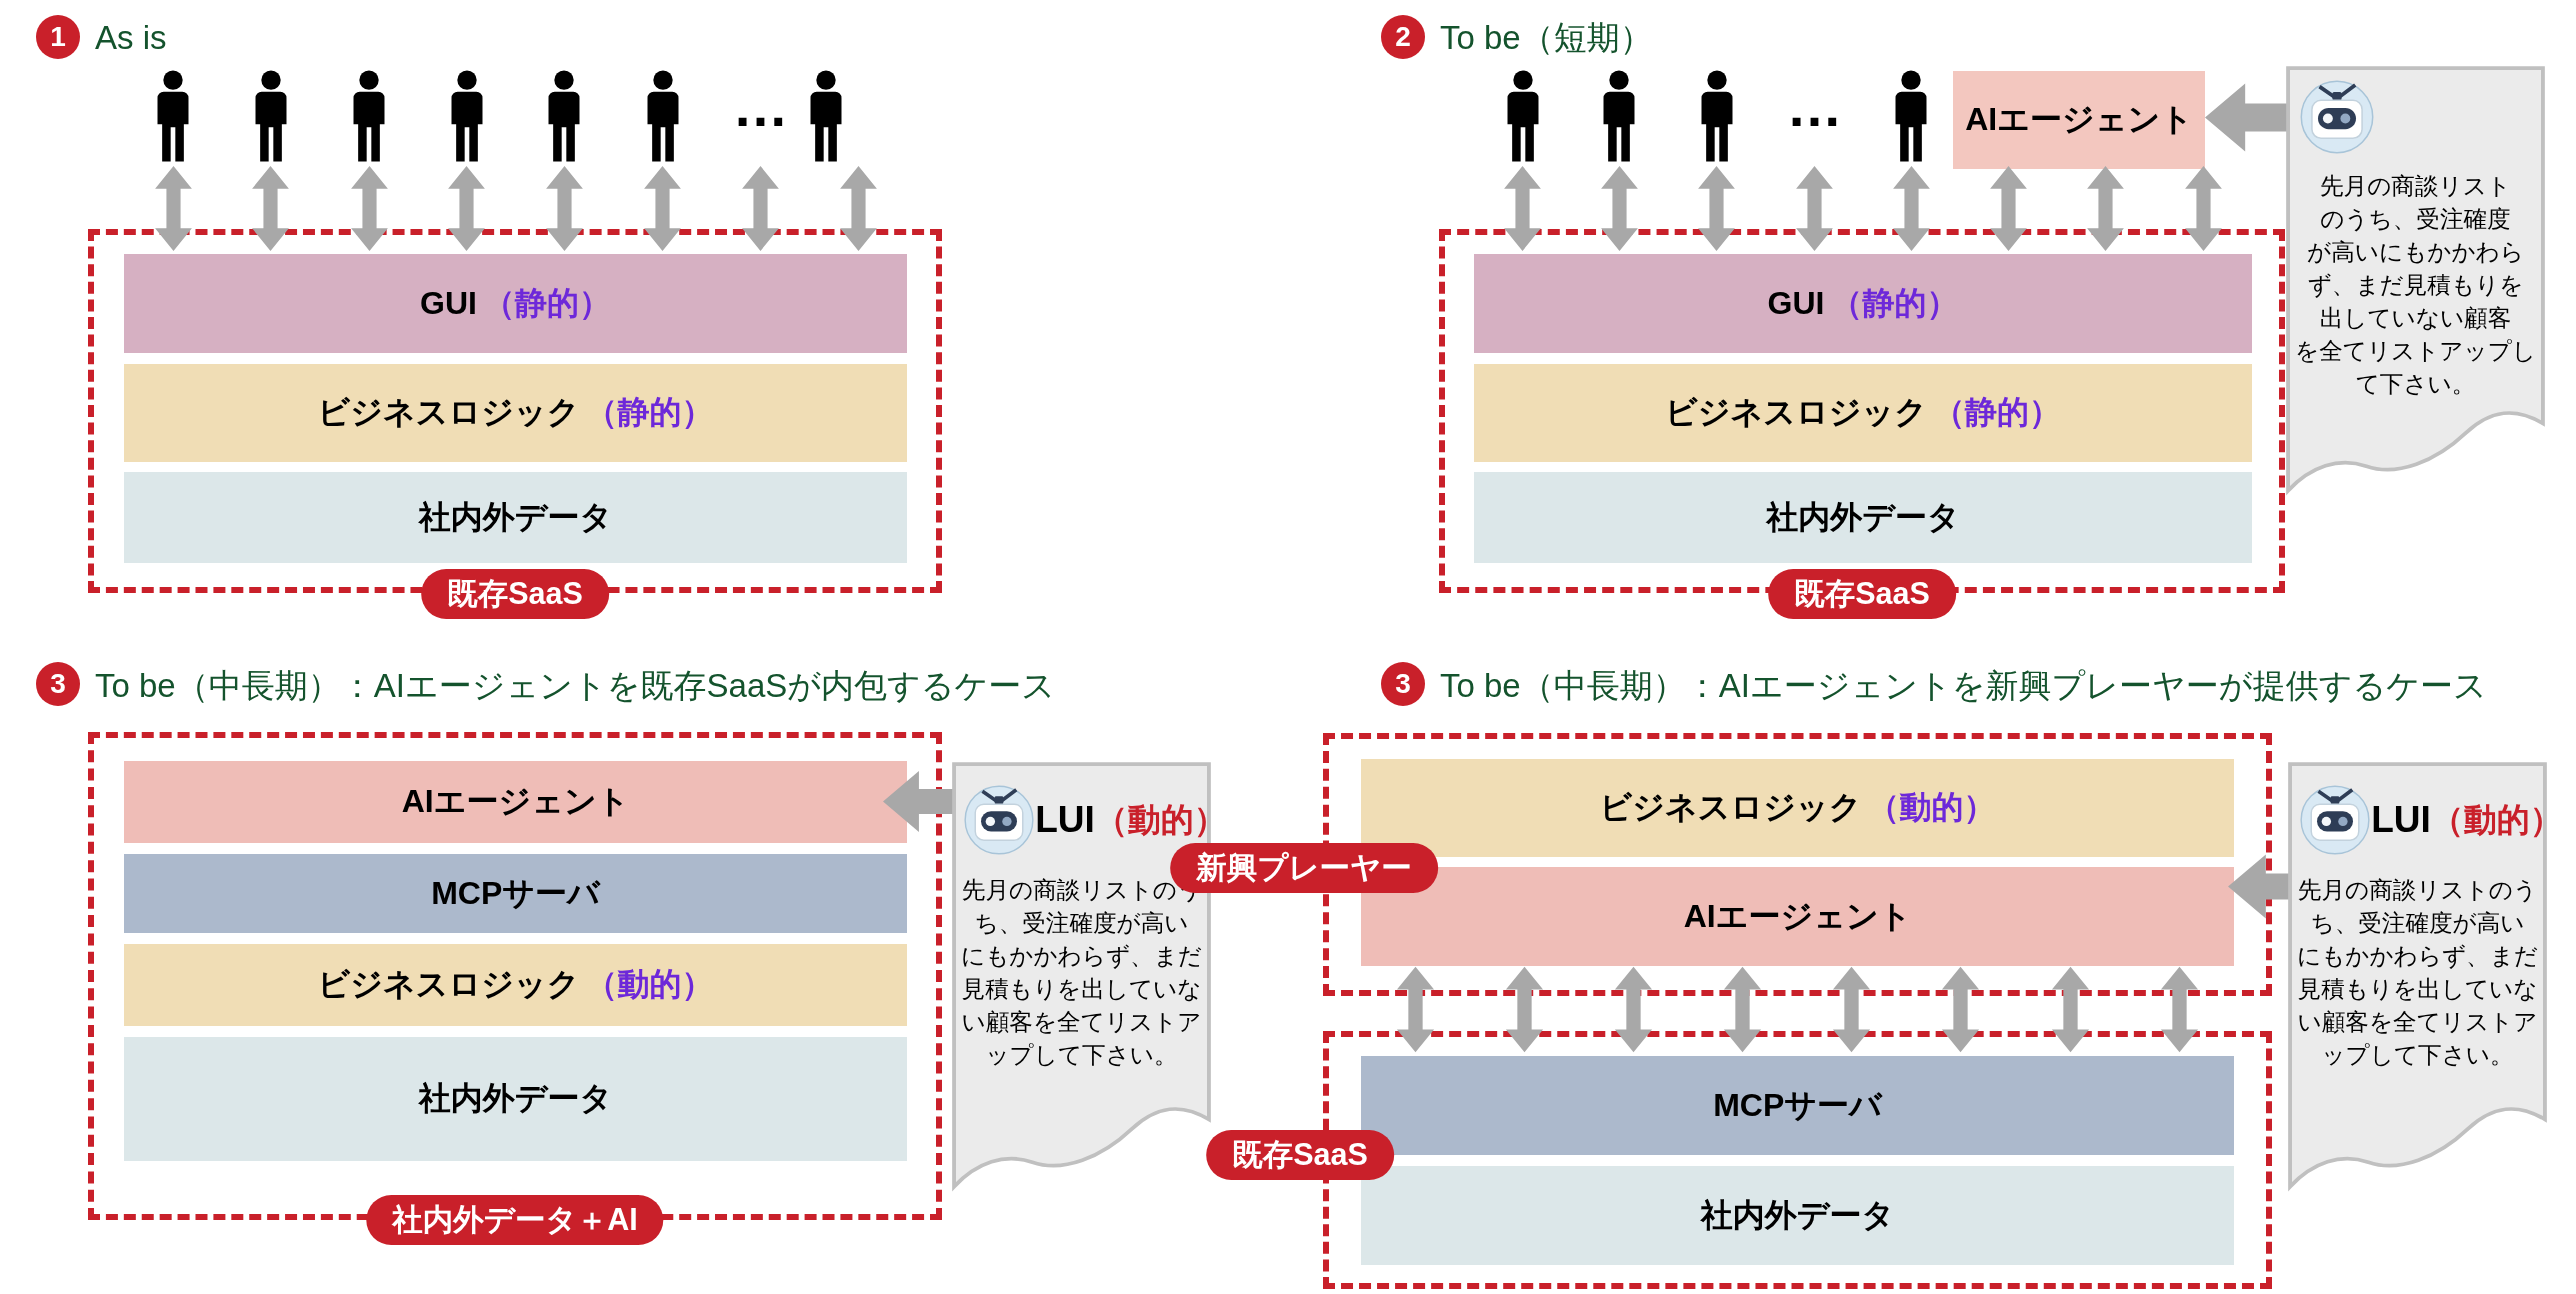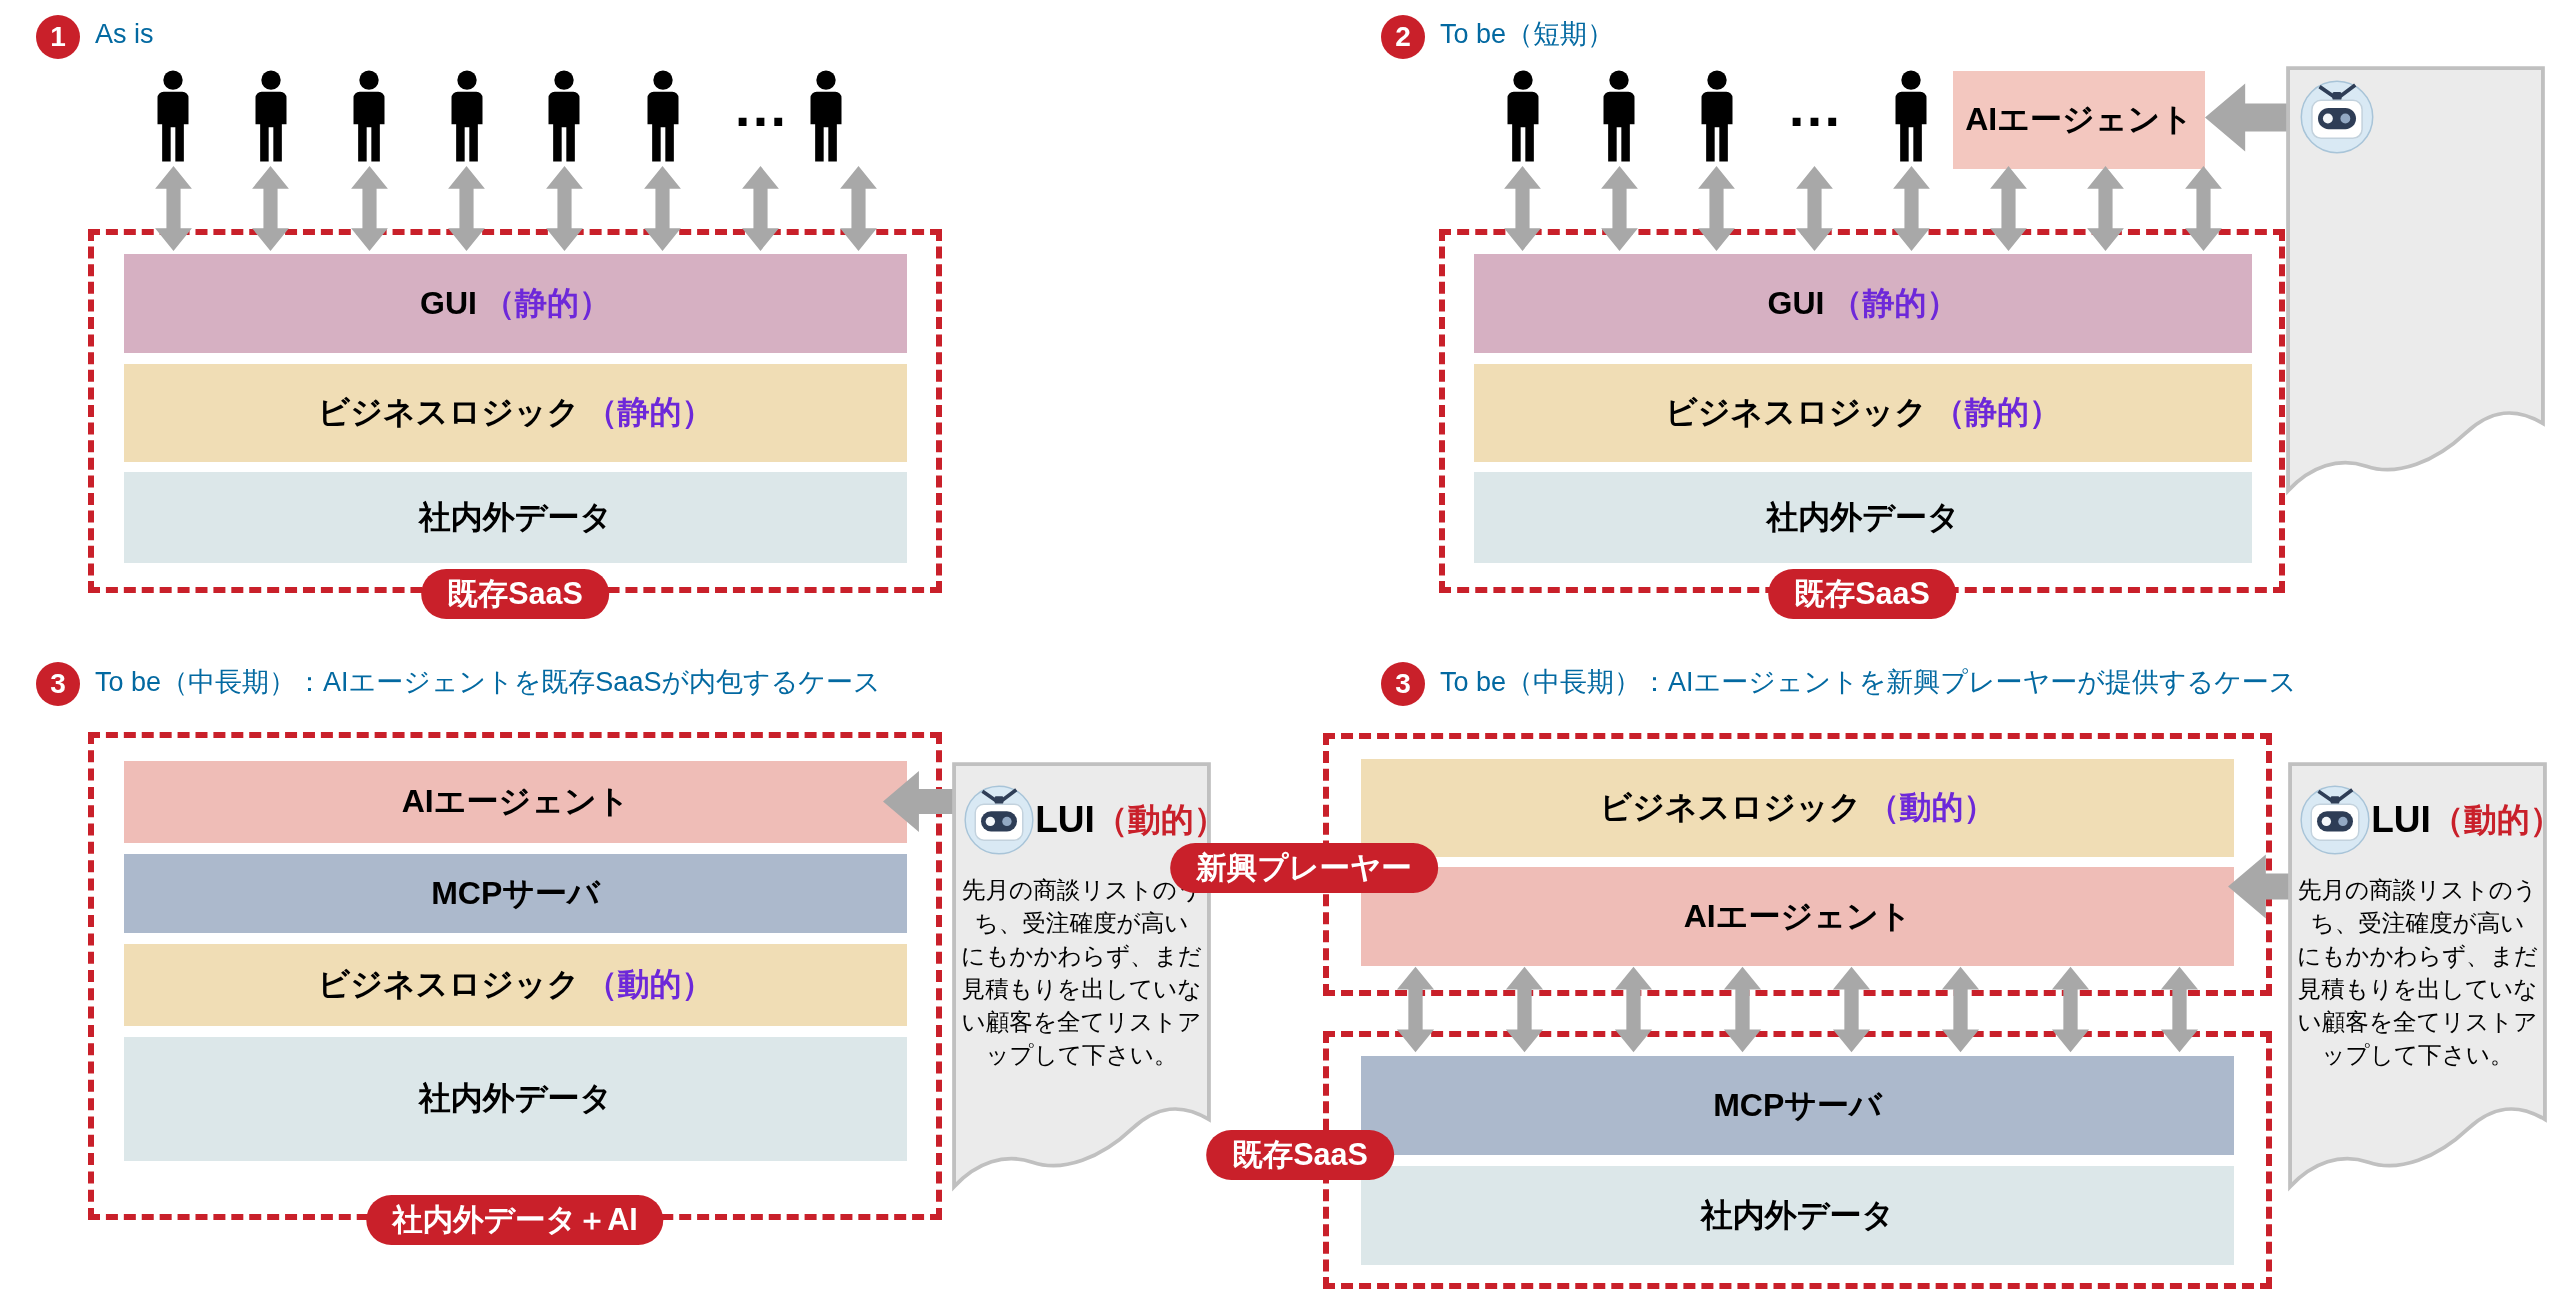--- a/index.html
+++ b/index.html
@@ -1,20 +1,20 @@
 <!DOCTYPE html>
 <html style="font-size:12.2px"><head>
 <meta charset="utf-8">
 <style>
   html,body{margin:0;padding:0;background:#ffffff;}
   #stage{position:relative;width:2576px;height:1294px;background:#ffffff;overflow:hidden;
          font-family:"Liberation Sans", sans-serif;color:#000;}
   .stepnum{position:absolute;width:44px;height:44px;border-radius:50%;background:#C9202A;color:#fff;
            font-size:28px;font-weight:bold;display:flex;align-items:center;justify-content:center;}
-  .ptitle{position:absolute;font-size:27px;color:#0369a1;white-space:nowrap;line-height:1.1;}
+  .ptitle{position:absolute;font-size:33px;color:#14532d;white-space:nowrap;line-height:1.1;}
   .person{position:absolute;width:66px;height:93px;fill:#000;}
   .dots{position:absolute;font-size:56px;font-weight:800;color:#000;text-align:center;line-height:1;}
   .dbl{position:absolute;width:43px;height:91px;fill:#A8A8A8;z-index:3;}
   .dashedbox{position:absolute;border:6.9px dashed #C9202A;box-sizing:border-box;z-index:1;}
   .layer{position:absolute;display:flex;align-items:center;justify-content:center;
          font-size:32px;font-weight:bold;white-space:nowrap;z-index:2;text-align:right;}
   .annot{color:#6d28d9;margin-left:6.1px;}
   .badge{position:absolute;transform:translateX(-50%);background:#C9202A;color:#fff;font-size:30.5px;
          font-weight:bold;height:50px;padding:0 26px;border-radius:34px;display:flex;align-items:center;
          justify-content:center;white-space:nowrap;z-index:5;}
@@ -191,20 +191,29 @@
     </div>
     <div class="badge" style="left:1862px;top:569px;">既存SaaS</div>
 
     <div class="bubble" style="left:2285px;top:65px;width:261px;height:450px;">
       <svg class="bg" viewBox="0 0 340 590" preserveAspectRatio="none">
           <use href="#sym-bubble"></use>
         </svg>
       <svg class="robot" style="left:13.7px;top:13.7px;width:76px;height:76px;" viewBox="0 0 100 100" width="76" height="76">
           <use href="#sym-robot"></use>
         </svg>
+      <div class="bubble-lines" style="top:105px;">
+        <div>先月の商談リスト</div>
+        <div>のうち、受注確度</div>
+        <div>が高いにもかかわら</div>
+        <div>ず、まだ見積もりを</div>
+        <div>出していない顧客</div>
+        <div>を全てリストアップし</div>
+        <div>て下さい。</div>
+      </div>
     </div>
   </div>
 
   <div>
     <div class="stepnum" style="left:36px;top:662px;">3</div>
     <div class="ptitle" style="left:95px;top:668px;">To be（中長期）：AIエージェントを既存SaaSが内包するケース</div>
 
     <div class="dashedbox" style="left:88px;top:732px;width:854px;height:488px;"></div>
     <div class="layer" style="left:124px;top:761px;width:783px;height:82px;background:#EFBDB7;">
       <span>AIエージェント</span>

